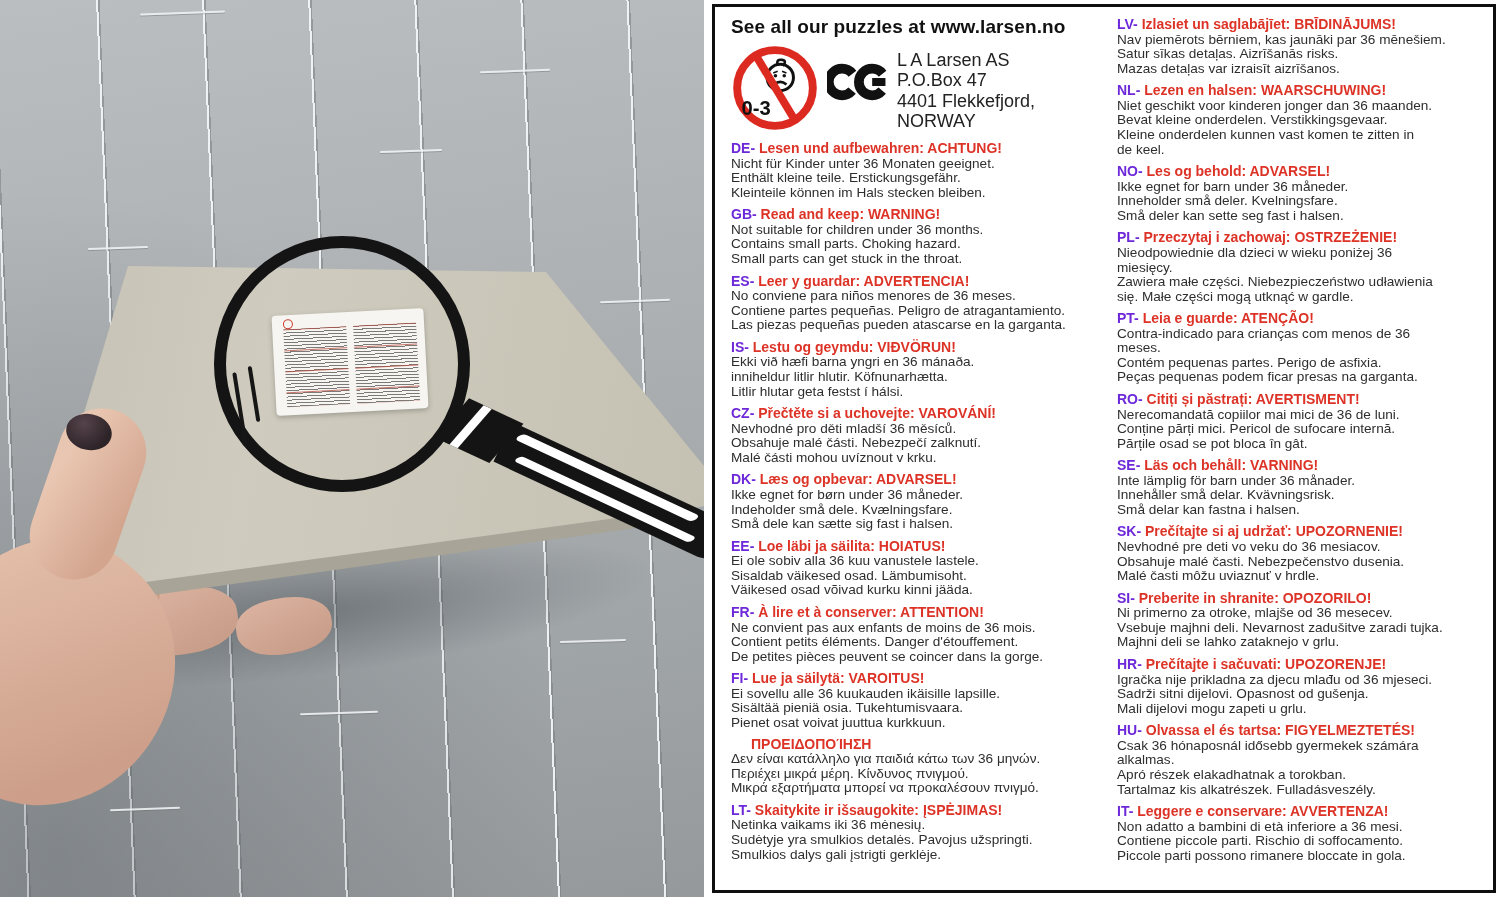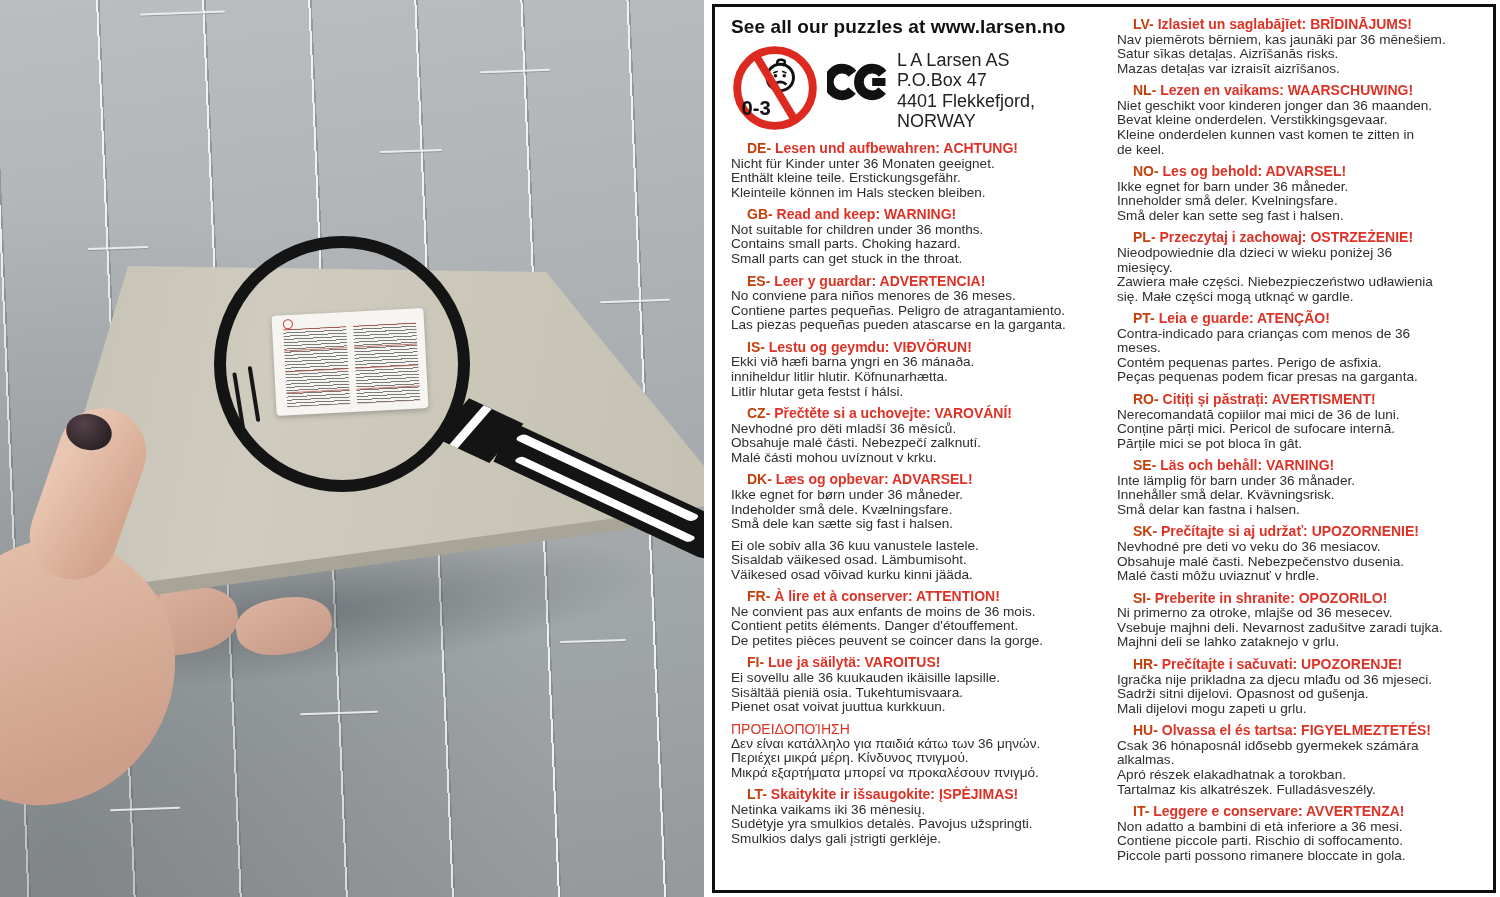--- a/index.html
+++ b/index.html
@@ -81,23 +81,23 @@
   .cols{display:flex;gap:14px;}
   .col{width:372px;flex:0 0 372px;}
   .panel-header{font-size:19px;font-weight:bold;color:#111;letter-spacing:0.1px;margin:2px 0 6px;}
   .logo-row{display:flex;align-items:flex-start;gap:8px;margin:2px 0 9px;}
   .addr{font-size:18px;line-height:1.13;color:#222;margin-top:6px;}
   .addr span{display:block;}
   .ce-wrap{margin-top:16px;}
 
   .wblock{margin-bottom:7px;}
   .wtitle{font-size:14px;font-weight:bold;line-height:1.12;white-space:nowrap;}
-  .wcode{color:#c2410c;margin-left:16px;}
+  .wcode{color:#6d28d9;}
   .whead{color:#dd3327;}
-  .wtitle2{font-size:14px;font-weight:normal;color:#dd3327;line-height:1.06;white-space:nowrap;}
+  .wtitle2{font-size:14px;font-weight:bold;color:#dd3327;line-height:1.06;white-space:nowrap;margin-left:20px;}
   .wline{font-size:13.6px;line-height:1.07;color:#2e2e2e;white-space:nowrap;}
 </style>
 </head>
 <body>
 
 <div class="stage">
 
   <div class="photo">
     <div class="planks"></div>
     <div class="wall-shade"></div>
@@ -202,20 +202,21 @@
               <div class="wline">Obsahuje malé části. Nebezpečí zalknutí.</div>
               <div class="wline">Malé části mohou uvíznout v krku.</div>
             </div>
             <div class="wblock">
               <div class="wtitle"><span class="wcode">DK- </span><span class="whead">Læs og opbevar: ADVARSEL!</span></div>
               <div class="wline">Ikke egnet for børn under 36 måneder.</div>
               <div class="wline">Indeholder små dele. Kvælningsfare.</div>
               <div class="wline">Små dele kan sætte sig fast i halsen.</div>
             </div>
             <div class="wblock">
+              <div class="wtitle"><span class="wcode">EE- </span><span class="whead">Loe läbi ja säilita: HOIATUS!</span></div>
               <div class="wline">Ei ole sobiv alla 36 kuu vanustele lastele.</div>
               <div class="wline">Sisaldab väikesed osad. Lämbumisoht.</div>
               <div class="wline">Väikesed osad võivad kurku kinni jääda.</div>
             </div>
             <div class="wblock">
               <div class="wtitle"><span class="wcode">FR- </span><span class="whead">À lire et à conserver: ATTENTION!</span></div>
               <div class="wline">Ne convient pas aux enfants de moins de 36 mois.</div>
               <div class="wline">Contient petits éléments. Danger d'étouffement.</div>
               <div class="wline">De petites pièces peuvent se coincer dans la gorge.</div>
             </div>
@@ -241,21 +242,21 @@
       </div>
       <div class="col" style="padding-top:3px;">
         <div id="col-right-blocks">
             <div class="wblock">
               <div class="wtitle"><span class="wcode">LV- </span><span class="whead">Izlasiet un saglabājīet: BRĪDINĀJUMS!</span></div>
               <div class="wline">Nav piemērots bērniem, kas jaunāki par 36 mēnešiem.</div>
               <div class="wline">Satur sīkas detaļas. Aizrīšanās risks.</div>
               <div class="wline">Mazas detaļas var izraisīt aizrīšanos.</div>
             </div>
             <div class="wblock">
-              <div class="wtitle"><span class="wcode">NL- </span><span class="whead">Lezen en vaikams: WAARSCHUWING!</span></div>
+              <div class="wtitle"><span class="wcode">NL- </span><span class="whead">Lezen en halsen: WAARSCHUWING!</span></div>
               <div class="wline">Niet geschikt voor kinderen jonger dan 36 maanden.</div>
               <div class="wline">Bevat kleine onderdelen. Verstikkingsgevaar.</div>
               <div class="wline">Kleine onderdelen kunnen vast komen te zitten in</div>
               <div class="wline">de keel.</div>
             </div>
             <div class="wblock">
               <div class="wtitle"><span class="wcode">NO- </span><span class="whead">Les og behold: ADVARSEL!</span></div>
               <div class="wline">Ikke egnet for barn under 36 måneder.</div>
               <div class="wline">Inneholder små deler. Kvelningsfare.</div>
               <div class="wline">Små deler kan sette seg fast i halsen.</div>
@@ -271,21 +272,21 @@
               <div class="wtitle"><span class="wcode">PT- </span><span class="whead">Leia e guarde: ATENÇÃO!</span></div>
               <div class="wline">Contra-indicado para crianças com menos de 36</div>
               <div class="wline">meses.</div>
               <div class="wline">Contém pequenas partes. Perigo de asfixia.</div>
               <div class="wline">Peças pequenas podem ficar presas na garganta.</div>
             </div>
             <div class="wblock">
               <div class="wtitle"><span class="wcode">RO- </span><span class="whead">Citiți și păstrați: AVERTISMENT!</span></div>
               <div class="wline">Nerecomandată copiilor mai mici de 36 de luni.</div>
               <div class="wline">Conține părți mici. Pericol de sufocare internă.</div>
-              <div class="wline">Părțile mici se pot bloca în gât.</div>
+              <div class="wline">Părțile osad se pot bloca în gât.</div>
             </div>
             <div class="wblock">
               <div class="wtitle"><span class="wcode">SE- </span><span class="whead">Läs och behåll: VARNING!</span></div>
               <div class="wline">Inte lämplig för barn under 36 månader.</div>
               <div class="wline">Innehåller små delar. Kvävningsrisk.</div>
               <div class="wline">Små delar kan fastna i halsen.</div>
             </div>
             <div class="wblock">
               <div class="wtitle"><span class="wcode">SK- </span><span class="whead">Prečítajte si aj udržať: UPOZORNENIE!</span></div>
               <div class="wline">Nevhodné pre deti vo veku do 36 mesiacov.</div>

